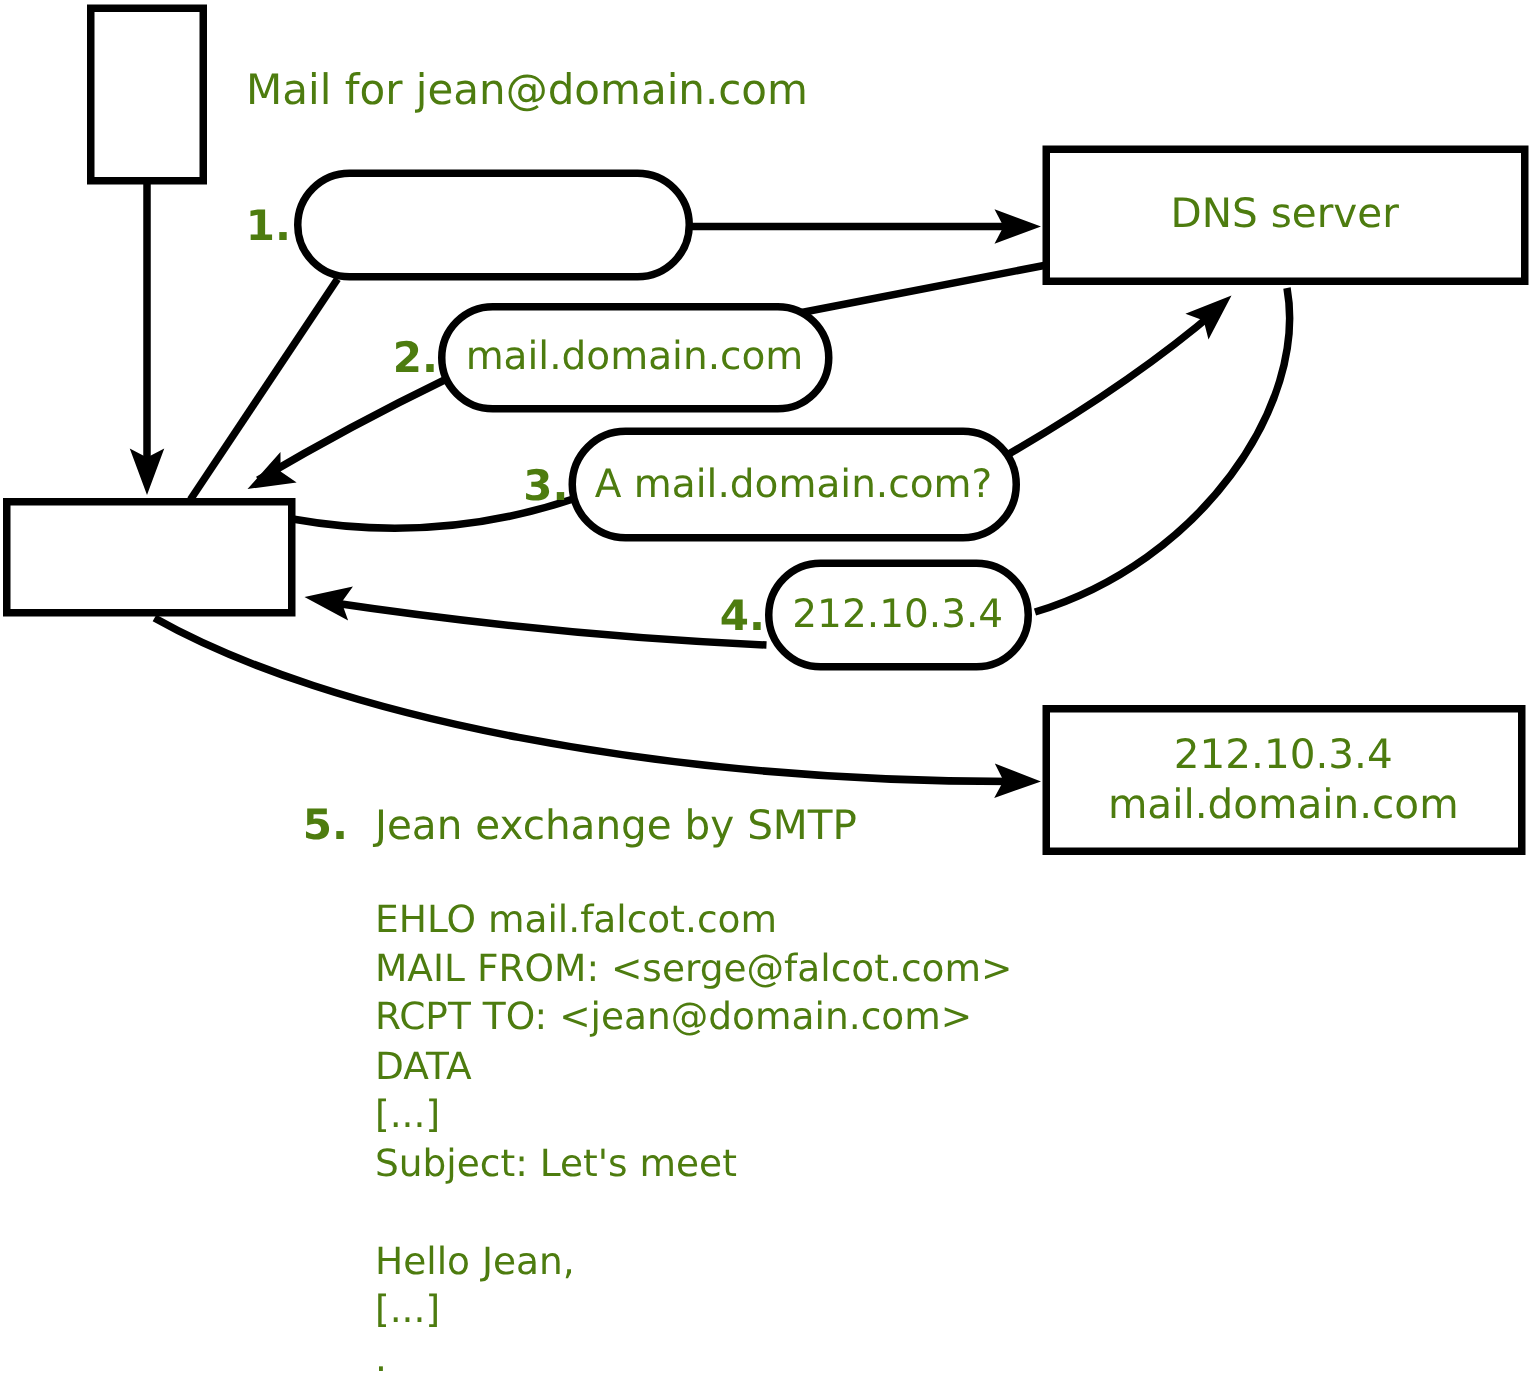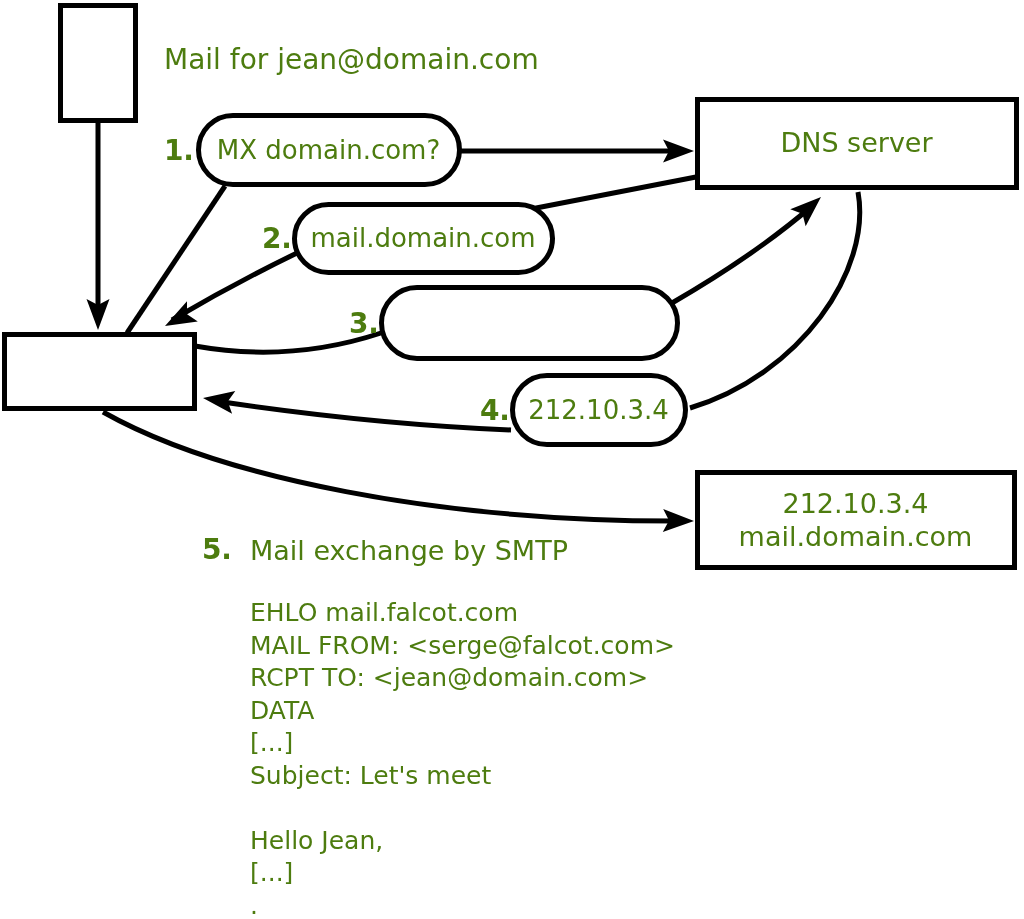--- a/index.html
+++ b/index.html
@@ -80,25 +80,25 @@
       <div>mail.domain.com</div>
     </div>
   </div>
 
   <div class="abs step-num" style="left:154px;top:137px;width:40px;">1.</div>
   <div class="abs step-num" style="left:252px;top:225px;width:40px;">2.</div>
   <div class="abs step-num" style="left:339px;top:310px;width:40px;">3.</div>
   <div class="abs step-num" style="left:470px;top:397px;width:40px;">4.</div>
   <div class="abs step-num" style="left:196px;top:536px;width:36px;">5.</div>
 
-  <div class="abs centerbox pill-label" style="left:198px;top:115px;width:261px;height:69px;">MX domain.com?</div>
   <div class="abs centerbox pill-label" style="left:294px;top:204px;width:258px;height:68px;">mail.domain.com</div>
+  <div class="abs centerbox pill-label" style="left:381px;top:287px;width:296px;height:71px;">A mail.domain.com?</div>
   <div class="abs centerbox pill-label" style="left:512px;top:375px;width:173px;height:69px;">212.10.3.4</div>
 
-  <div class="abs step5-label" style="left:250px;top:537px;">Mail exchange by SMTP</div>
+  <div class="abs step5-label" style="left:250px;top:537px;">Jean exchange by SMTP</div>
 
   <div class="abs smtp-text" style="left:250px;top:597px;">EHLO mail.falcot.com
 MAIL FROM: &lt;serge@falcot.com&gt;
 RCPT TO: &lt;jean@domain.com&gt;
 DATA
 [...]
 Subject: Let's meet
 
 Hello Jean,
 [...]

